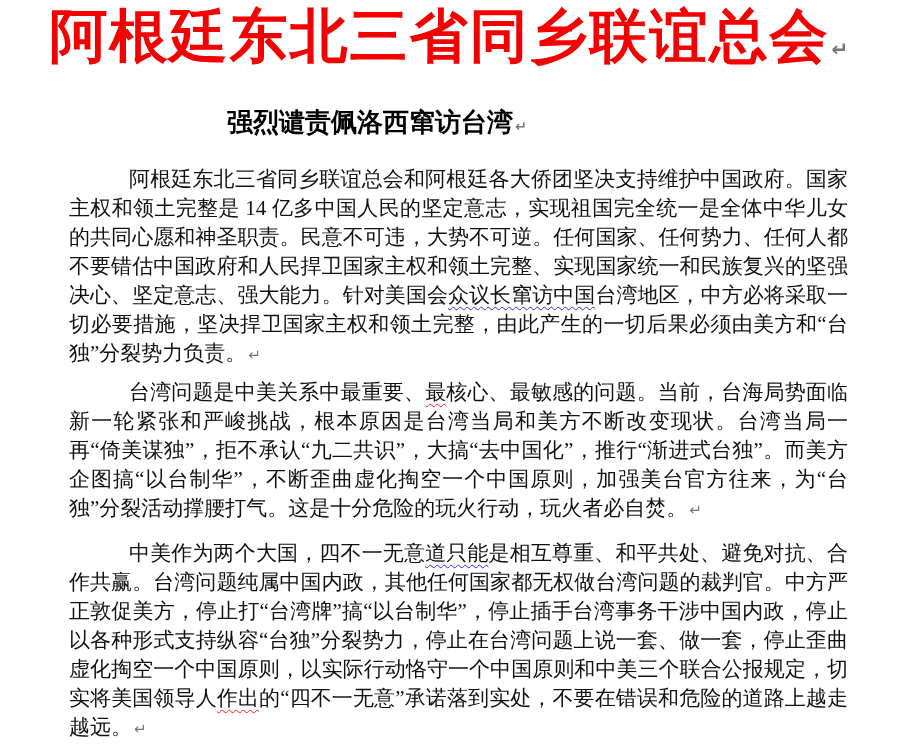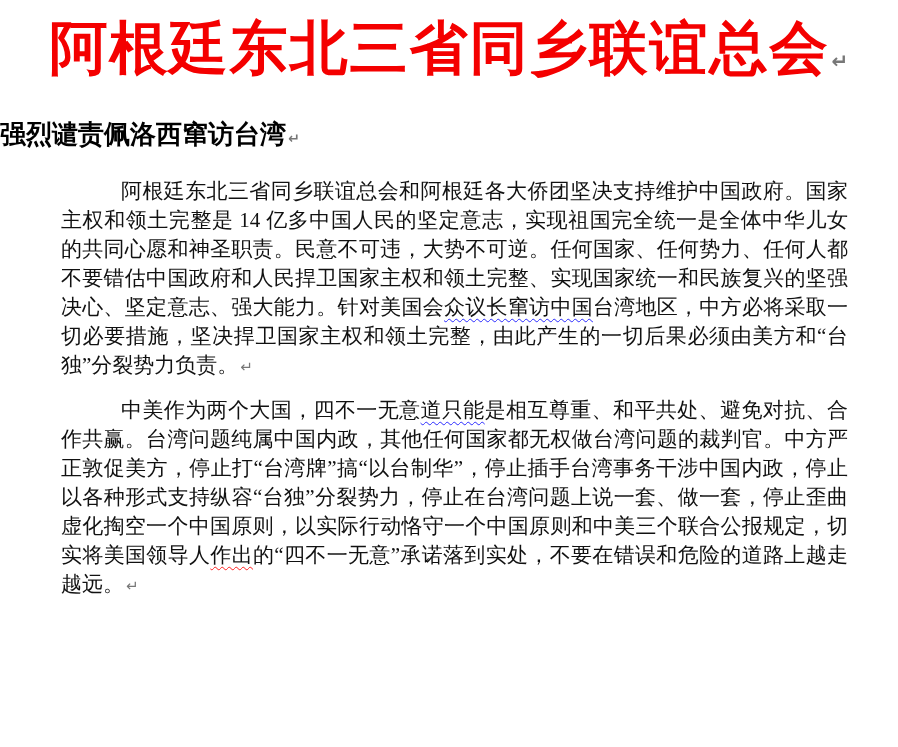--- a/index.html
+++ b/index.html
@@ -11,53 +11,54 @@
     position: relative;
     width: 898px;
     height: 747px;
     background: #ffffff;
     overflow: hidden;
     font-family: "Liberation Serif", "DejaVu Serif", serif;
     color: #111111;
   }
   .doc-title {
     margin: 0;
-    padding-top: 16px;
+    padding-top: 4px;
     text-align: center;
     font-size: 58px;
     line-height: 66px;
     font-weight: 900;
     letter-spacing: 2px;
     color: #f40000;
     white-space: nowrap;
   }
   .doc-title .pmark {
     font-size: 20px;
     letter-spacing: 0;
     vertical-align: baseline;
   }
   .doc-subtitle {
     margin: 24px 0 0 0;
+    padding-left: 227px;
     font-size: 26px;
     line-height: 34px;
     font-weight: 700;
     color: #000000;
     white-space: nowrap;
   }
   .doc-subtitle .pmark {
     font-size: 14px;
   }
   .body-block {
     margin: 22px 50px 0 57px;
     font-size: 21px;
     line-height: 29px;
     text-align: justify;
   }
   .para {
-    margin: 0 0 8px 4px;
+    margin: 0 0 8px 12px;
     text-indent: 60px;
   }
   .para.extra-space {
     margin-top: 14px;
   }
   .wavy-blue {
     text-decoration-line: underline;
     text-decoration-style: wavy;
     text-decoration-color: #2b2bff;
     text-decoration-thickness: 1px;
@@ -83,16 +84,17 @@
 <body>
 
 <div class="page">
 
   <h1 class="doc-title"><span>阿根廷东北三省同乡联谊总会</span><span class="pmark">↵</span></h1>
 
   <h2 class="doc-subtitle"><span>强烈谴责佩洛西窜访台湾</span><span class="pmark">↵</span></h2>
 
   <div class="body-block">
       <p class="para"><span>阿根廷东北三省同乡联谊总会和阿根廷各大侨团坚决支持维护中国政府。国家主权和领土完整是 14 亿多中国人民的坚定意志，实现祖国完全统一是全体中华儿女的共同心愿和神圣职责。民意不可违，大势不可逆。任何国家、任何势力、任何人都不要错估中国政府和人民捍卫国家主权和领土完整、实现国家统一和民族复兴的坚强决心、坚定意志、强大能力。针对美国会</span><span class="wavy-blue">众议长窜访中国</span><span>台湾地区，中方必将采取一切必要措施，坚决捍卫国家主权和领土完整，由此产生的一切后果必须由美方和“台独”分裂势力负责。</span><span class="pmark">↵</span></p>
+      <p class="para"><span>台湾问题是中美关系中最重要、</span><span class="wavy-red">最</span><span>核心、最敏感的问题。当前，台海局势面临新一轮紧张和严峻挑战，根本原因是台湾当局和美方不断改变现状。台湾当局一再“倚美谋独”，拒不承认“九二共识”，大搞“去中国化”，推行“渐进式台独”。而美方企图搞“以台制华”，不断歪曲虚化掏空一个中国原则，加强美台官方往来，为“台独”分裂活动撑腰打气。这是十分危险的玩火行动，玩火者必自焚。</span><span class="pmark">↵</span></p>
       <p class="para extra-space"><span>中美作为两个大国，四不一无意</span><span class="wavy-blue">道只能</span><span>是相互尊重、和平共处、避免对抗、合作共赢。台湾问题纯属中国内政，其他任何国家都无权做台湾问题的裁判官。中方严正敦促美方，停止打“台湾牌”搞“以台制华”，停止插手台湾事务干涉中国内政，停止以各种形式支持纵容“台独”分裂势力，停止在台湾问题上说一套、做一套，停止歪曲虚化掏空一个中国原则，以实际行动恪守一个中国原则和中美三个联合公报规定，切实将美国领导人</span><span class="wavy-red">作出</span><span>的“四不一无意”承诺落到实处，不要在错误和危险的道路上越走越远。</span><span class="pmark">↵</span></p>
     </div>
 
 </div>
 
 </body></html>

